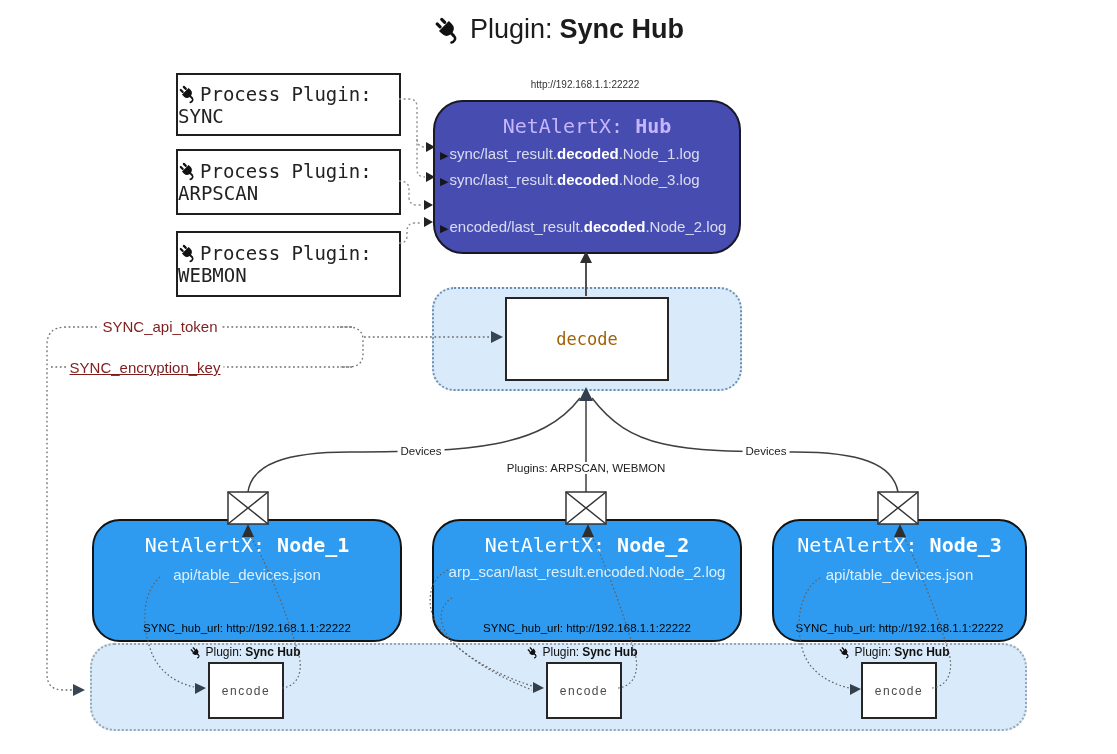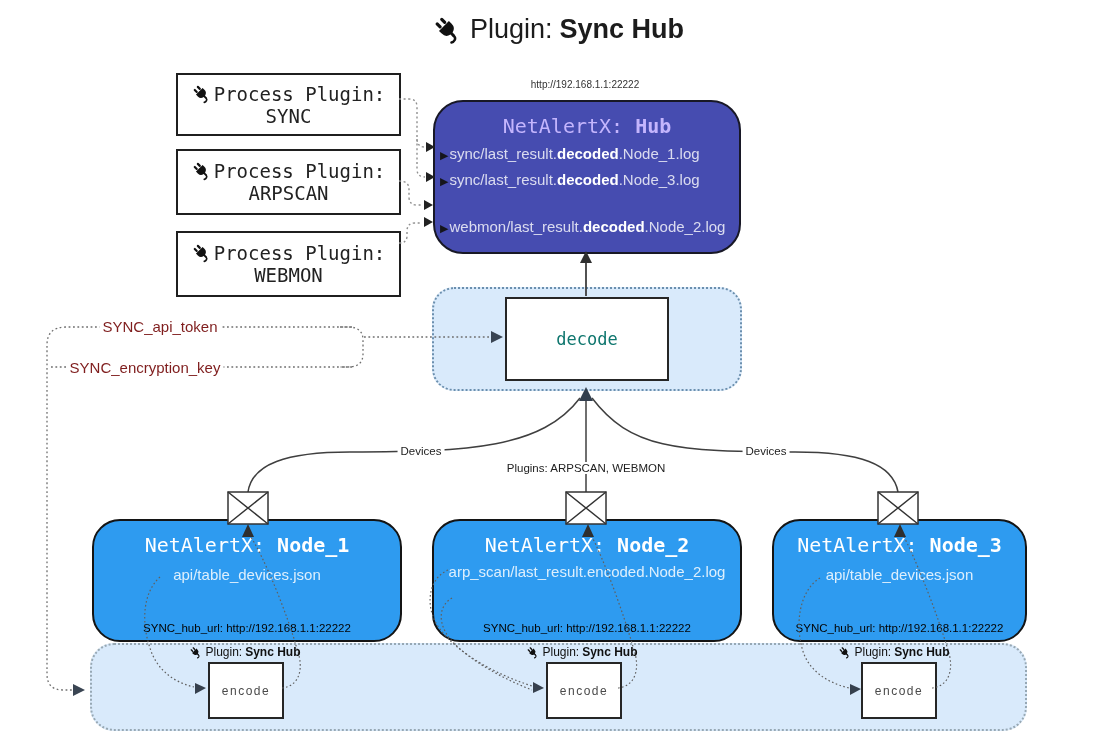--- a/index.html
+++ b/index.html
@@ -9,21 +9,21 @@
   .title{position:absolute;left:0;top:14px;width:100%;display:flex;justify-content:center;
          align-items:center;gap:7px;font-size:27px;color:#1c1c1c;z-index:1;}
   .title b{font-weight:700;}
   .plug-icon{display:inline-block;color:#111;line-height:0;}
   .plug-icon svg{width:100%;height:100%;}
   .pi-30{width:30px;height:30px;}
   .pi-20{width:20px;height:20px;}
   .pi-13{width:13px;height:13px;}
   
   .pbox{position:absolute;left:176px;width:221px;background:#fff;border:2px solid #1f1f1f;
-        display:flex;flex-direction:column;justify-content:center;align-items:center;
+        display:flex;flex-direction:column;justify-content:center;
         font-family:"DejaVu Sans Mono",monospace;font-size:19px;color:#222;z-index:1;}
   .pbox .l1{display:flex;align-items:center;gap:2px;}
   
   .hub-url{position:absolute;left:433px;top:79px;width:304px;text-align:center;
            font-size:10px;color:#333;z-index:1;}
   .hub{position:absolute;left:433px;top:100px;width:304px;height:150px;background:#464CB0;
        border:2.5px solid #181826;border-radius:30px;z-index:1;}
   .hub-title{position:absolute;top:12px;width:100%;text-align:center;color:#c4b5fd;
              font-family:"DejaVu Sans Mono",monospace;font-size:20px;}
   .hub-title b,.node-title b{font-weight:700;}
@@ -32,21 +32,21 @@
   .hlog b{color:#fff;font-weight:700;}
   .hlog .tri{color:#15151c;font-size:11px;margin-right:1px;}
   
   .lctr{position:absolute;background:#D9EAFB;z-index:1;}
   .dec-ctr{left:432px;top:287px;width:306px;height:100px;border:2px dotted #6b8fae;border-radius:22px;}
   .bar{left:90px;top:643px;width:933px;height:84px;border:2px dotted #97a8b4;border-radius:24px;}
   
   .wbox{position:absolute;background:#fff;border:2px solid #262626;display:flex;
         align-items:center;justify-content:center;z-index:2;}
   .decode-box{left:505px;top:297px;width:160px;height:80px;
-              font-family:"DejaVu Sans Mono",monospace;font-size:17px;color:#0f766e;}
+              font-family:"DejaVu Sans Mono",monospace;font-size:17px;color:#a16207;}
   .enc{width:72px;height:53px;top:662px;font-family:Liberation Sans, sans-serif;
        font-size:12px;letter-spacing:1.5px;color:#4a4a4a;}
   
   .node{position:absolute;top:519px;height:119px;background:#2E9BF0;border:2.5px solid #141414;
         border-radius:28px;z-index:1;}
   .node-title{position:absolute;top:12px;width:100%;text-align:center;color:#fff;
               font-family:"DejaVu Sans Mono",monospace;font-size:20px;}
   .node-file{position:absolute;width:100%;text-align:center;font-size:15px;
              color:rgba(255,255,255,0.84);white-space:nowrap;}
   .node-url{position:absolute;bottom:6px;width:100%;text-align:center;font-size:11.5px;color:#040404;}
@@ -119,28 +119,28 @@
       <span>Process Plugin:</span>
     </div>
     <div>WEBMON</div>
   </div>
 
   <div class="hub-url">http://192.168.1.1:22222</div>
   <div class="hub">
     <div class="hub-title"><span>NetAlertX: </span><b>Hub</b></div>
     <div class="hlog" style="top:43px;"><span class="tri">▶</span><span>sync/last_result.</span><b>decoded</b><span>.Node_1.log</span></div>
     <div class="hlog" style="top:69px;"><span class="tri">▶</span><span>sync/last_result.</span><b>decoded</b><span>.Node_3.log</span></div>
-    <div class="hlog" style="top:116px;"><span class="tri">▶</span><span>webmon/last_result.</span><b>decoded</b><span>.Node_2.log</span></div>
+    <div class="hlog" style="top:116px;"><span class="tri">▶</span><span>encoded/last_result.</span><b>decoded</b><span>.Node_2.log</span></div>
   </div>
 
   <div class="lctr dec-ctr"></div>
   <div class="wbox decode-box">decode</div>
 
   <div class="lbl tok" style="left:160px;top:318px;">SYNC_api_token</div>
-  <div class="lbl tok" style="left:145px;top:359px;">SYNC_encryption_key</div>
+  <div class="lbl tok" style="left:145px;top:359px;text-decoration:underline;">SYNC_encryption_key</div>
 
   <div class="lbl" style="left:421px;top:445px;">Devices</div>
   <div class="lbl" style="left:586px;top:462px;">Plugins: ARPSCAN, WEBMON</div>
   <div class="lbl" style="left:766px;top:445px;">Devices</div>
 
   <div class="node" style="left:92px;width:306px;">
     <div class="node-title"><span>NetAlertX: </span><b>Node_1</b></div>
     <div class="node-file" style="top:45px;">api/table_devices.json</div>
     <div class="node-url">SYNC_hub_url: http://192.168.1.1:22222</div>
   </div>

